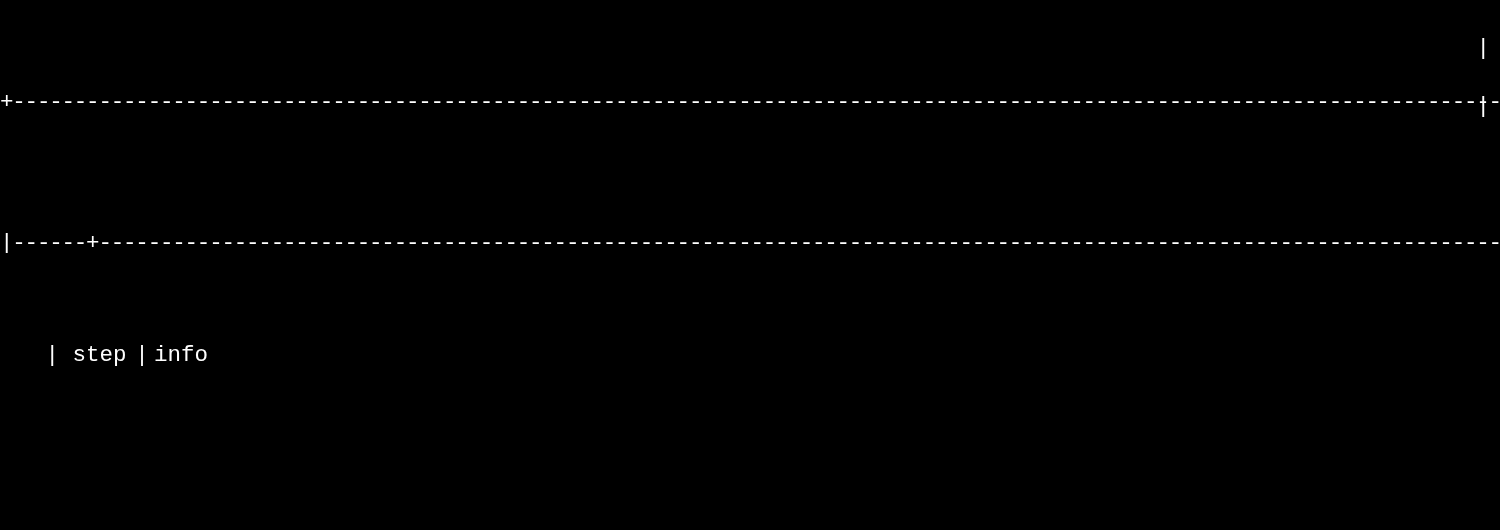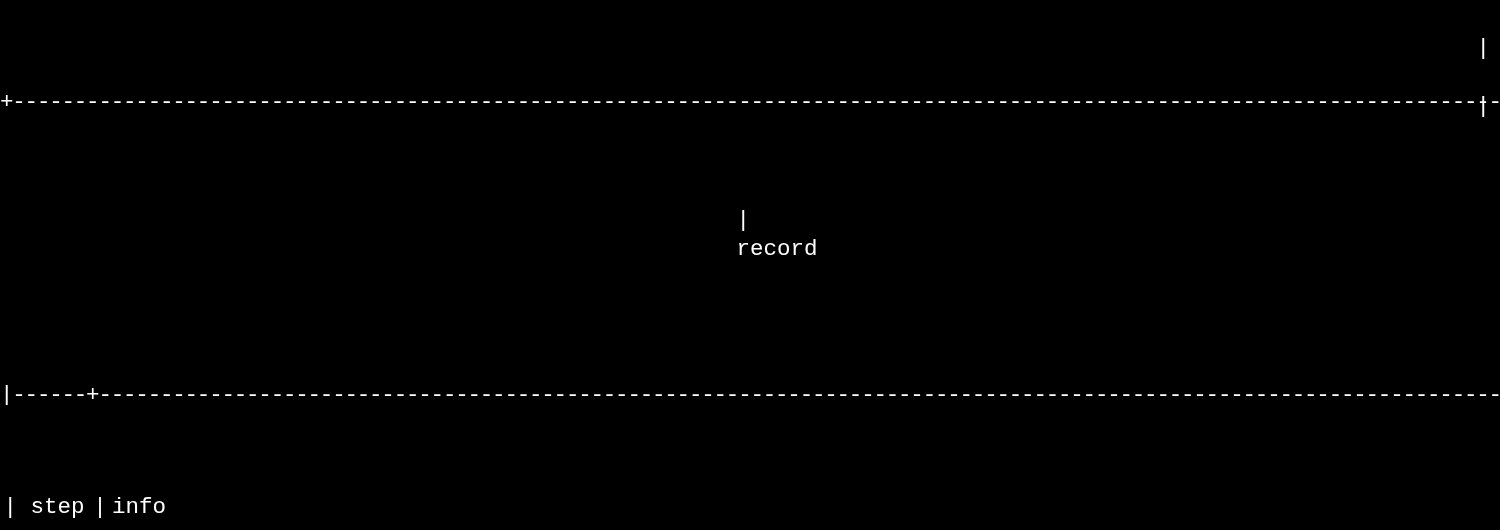--- a/index.html
+++ b/index.html
@@ -19,20 +19,21 @@
     position: relative;
     white-space: pre;
   }
   .title-row {
     text-align: center;
     padding-top: 6px;
   }
   .header-row, .sep-row, .body-row {
     display: flex;
     align-items: center;
+    margin-left: 42px;
   }
   .col-step {
     width: 88px;
     text-align: center;
     flex: none;
   }
   .col-sep {
     width: 24px;
     text-align: center;
     flex: none;
@@ -82,23 +83,20 @@
     white-space: pre;
   }
 </style>
 </head>
 <body>
 
 <div class="term">
 
   <div class="dash-full"></div>
 
-  <div class="title-row leading-pipe">
-    <span>record</span>
-  </div>
 
   <div class="dash-split"></div>
 
   <div class="header-row">
     <div class="col-step leading-pipe">step</div>
     <div class="col-sep pipe">|</div>
     <div class="col-info">info</div>
   </div>
 
   

